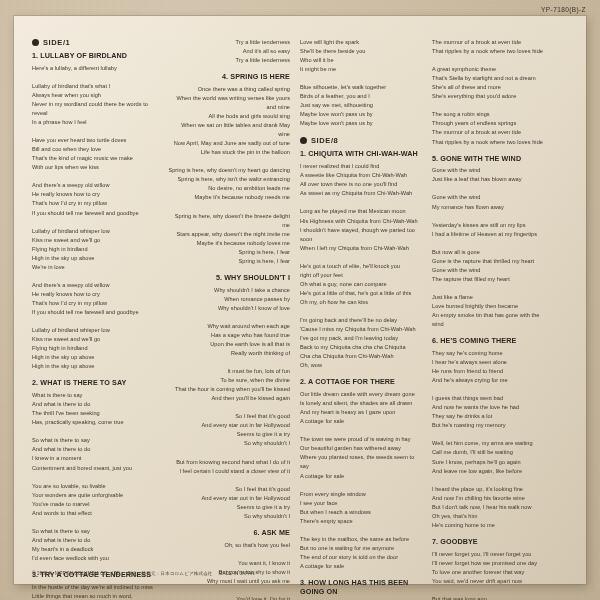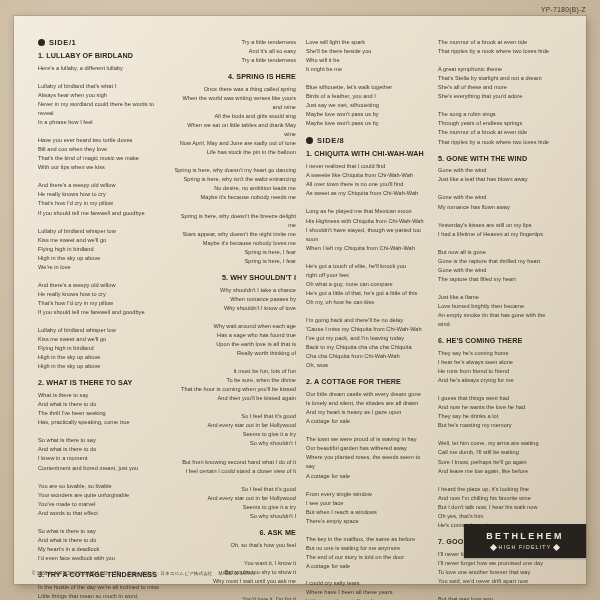--- a/index.html
+++ b/index.html
@@ -30,21 +30,21 @@
     position:absolute;inset:0;
     background:linear-gradient(115deg, rgba(255,255,255,0.22) 0%, rgba(255,255,255,0.0) 28%, rgba(120,95,60,0.05) 70%, rgba(110,85,50,0.14) 100%);
     pointer-events:none;
   }
   .catalog{
     position:absolute;right:14px;top:6px;
     font-size:6.5px;letter-spacing:0.4px;color:#3a332a;
     font-family:"Liberation Sans", sans-serif;
   }
   .cols{
-    position:absolute;left:24px;top:22px;width:538px;height:520px;
+    position:absolute;left:18px;top:22px;width:538px;height:520px;
     display:flex;gap:10px;
   }
   .col{width:126px;position:relative;}
   .col.c2{width:122px;text-align:right;}
   .col.c3{width:122px;}
   .col.c4{width:130px;}
 
   .side-head{
     display:flex;align-items:center;gap:4px;margin-bottom:5px;
   }
@@ -345,20 +345,24 @@
 From every single window
 I see your face
 But when I reach a windows
 There's empty space
 
 The key in the mailbox, the same as before
 But no one is waiting for me anymore
 The end of our story is told on the door
 A cottage for sale</div>
 
+        <div class="track-title">
+          <span>3.</span>
+          <span>HOW LONG HAS THIS BEEN GOING ON</span>
+        </div>
         <div class="lyric">I could cry salty tears
 Where have I been all these years
 Little wow, please tell me how
 How long has this been going on
 
 There were chills up my spine
 And some thrills I can't define
 Listen sweet, I repeat
 How long has this been going on
 
@@ -456,28 +460,20 @@
 So you take the high road
 And I'll take the low
 It's time that we parted
 It's much better so
 So kiss me, as you go
 Goodbye</div>
       </div>
 
     </div>
 
-    <div class="logo-box">
-      <div class="logo-main">BETHLEHEM</div>
-      <div class="logo-sub">
-        <span class="logo-diamond"></span>
-        <span>HIGH FIDELITY</span>
-        <span class="logo-diamond"></span>
-      </div>
-    </div>
 
     <div class="footer">
       <span>© 1986 K. NIPPON COLUMBIA CO., LTD.</span>
       <span class="jp">製造・販売元：日本コロムビア株式会社</span>
       <span>MADE IN JAPAN</span>
     </div>
   </div>
 </div>
 
 </body></html>

